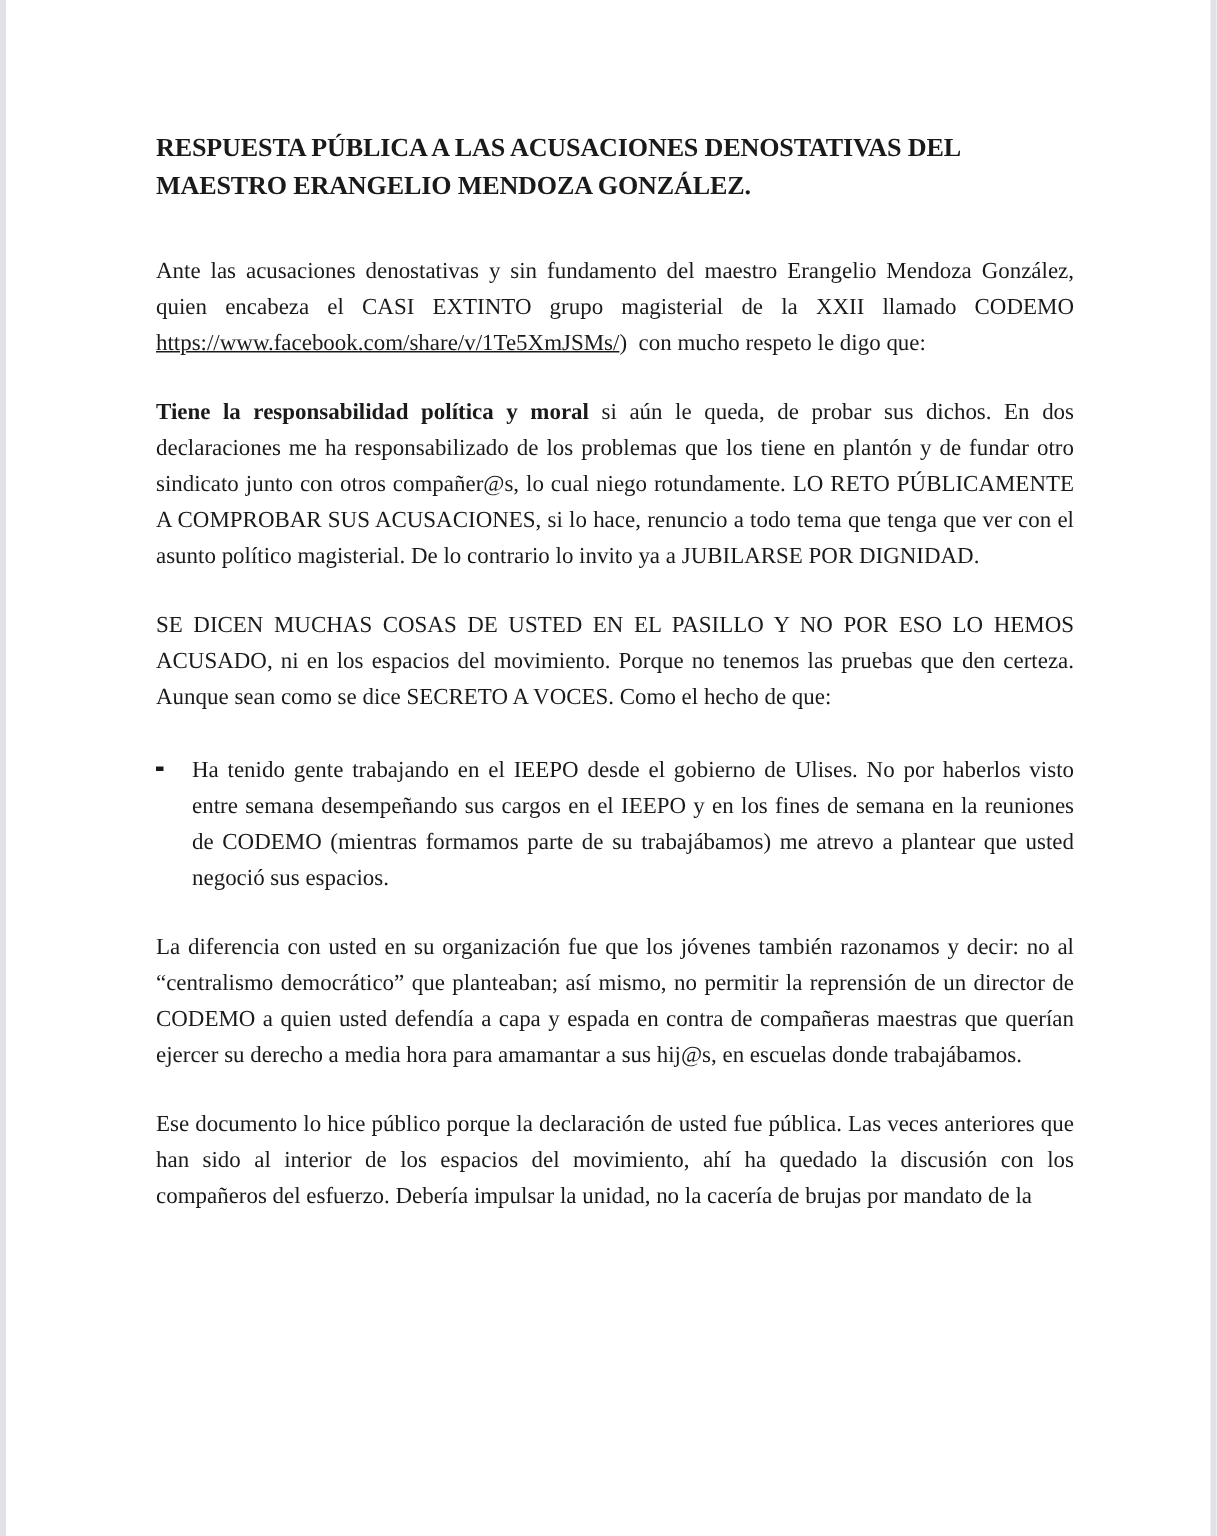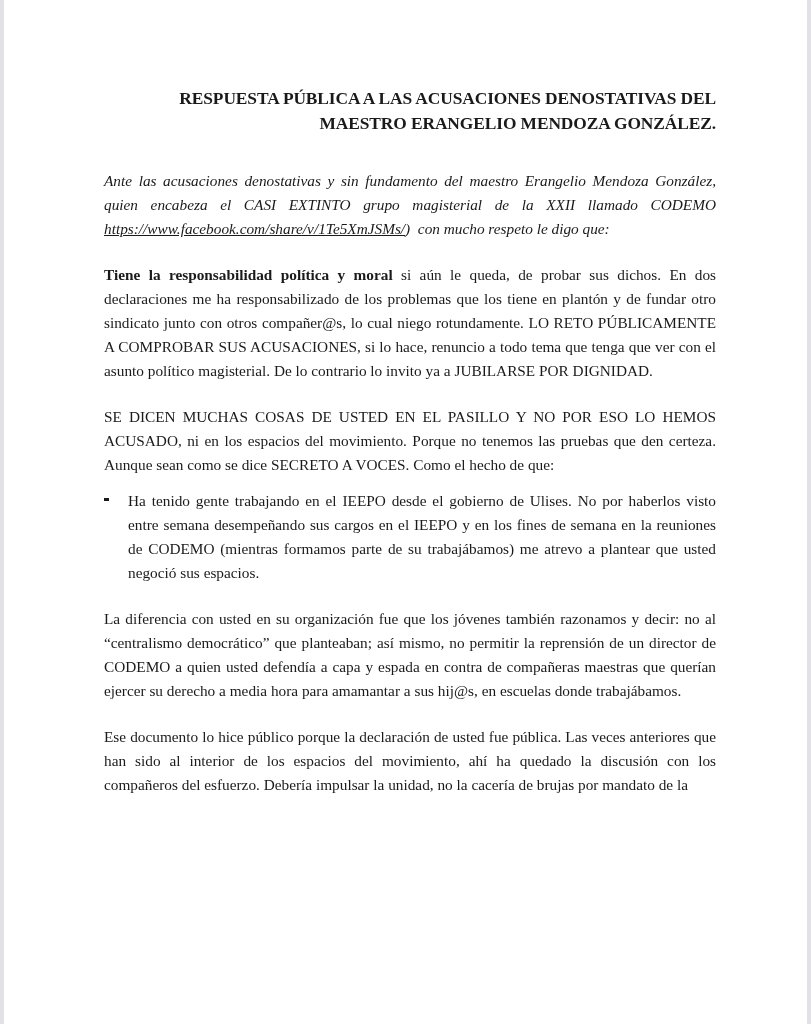--- a/index.html
+++ b/index.html
@@ -25,21 +25,21 @@
       position: absolute;
       left: 100px;
       top: 86px;
       width: 612px;
       font-family: "Liberation Serif", serif;
       color: #1a1a1a;
       font-size: 15.3px;
       line-height: 24px;
     }
     .title {
-      text-align: right;
+      text-align: left;
       font-weight: bold;
       font-size: 17.4px;
       line-height: 25px;
       margin: 0 0 33px 0;
       letter-spacing: -0.1px;
     }
     .title span { display: block; }
     p {
       margin: 0 0 22px 0;
       text-align: justify;
@@ -79,30 +79,30 @@
 
 <div class="page-frame">
   <div class="doc">
 
     <h1 class="title">
       <span>RESPUESTA PÚBLICA A LAS ACUSACIONES DENOSTATIVAS DEL</span>
       <span>MAESTRO ERANGELIO MENDOZA GONZÁLEZ.</span>
     </h1>
 
 
-    <p style="font-style:italic;">
+    <p style="">
       <span>Ante las acusaciones denostativas y sin fundamento del maestro Erangelio Mendoza González, quien encabeza el CASI EXTINTO grupo magisterial de la XXII llamado CODEMO</span>
       <a class="link">https://www.facebook.com/share/v/1Te5XmJSMs/</a><span style="white-space:pre;">)  con mucho respeto le digo que:</span>
     </p>
 
     <p>
       <span class="bold">Tiene la responsabilidad política y moral</span><span> si aún le queda, de probar sus dichos. En dos declaraciones me ha responsabilizado de los problemas que los tiene en plantón y de fundar otro sindicato junto con otros compañer@s, lo cual niego rotundamente. LO RETO PÚBLICAMENTE A COMPROBAR SUS ACUSACIONES, si lo hace, renuncio a todo tema que tenga que ver con el asunto político magisterial. De lo contrario lo invito ya a JUBILARSE POR DIGNIDAD.</span>
     </p>
 
-    <p style="margin-bottom:12px;">SE DICEN MUCHAS COSAS DE USTED EN EL PASILLO Y NO POR ESO LO HEMOS ACUSADO, ni en los espacios del movimiento. Porque no tenemos las pruebas que den certeza. Aunque sean como se dice SECRETO A VOCES. Como el hecho de que:</p>
+    <p style="margin-bottom:25px;">SE DICEN MUCHAS COSAS DE USTED EN EL PASILLO Y NO POR ESO LO HEMOS ACUSADO, ni en los espacios del movimiento. Porque no tenemos las pruebas que den certeza. Aunque sean como se dice SECRETO A VOCES. Como el hecho de que:</p>
 
     <ul class="bullets">
       <li>
         <span class="bullet-mark"></span>
         <span>Ha tenido gente trabajando en el IEEPO desde el gobierno de Ulises. No por haberlos visto entre semana desempeñando sus  cargos en el IEEPO y en los fines de semana en la reuniones de CODEMO (mientras formamos parte de su trabajábamos) me atrevo a plantear que usted negoció sus espacios.</span>
       </li>
     </ul>
 
     <p>La diferencia con usted en su organización fue que los jóvenes también razonamos y decir: no al “centralismo democrático” que planteaban; así mismo, no permitir la reprensión de un director  de CODEMO a quien usted defendía a capa y espada  en contra de compañeras maestras que querían ejercer su derecho a media hora para amamantar a sus hij@s,  en escuelas donde trabajábamos.</p>
 

